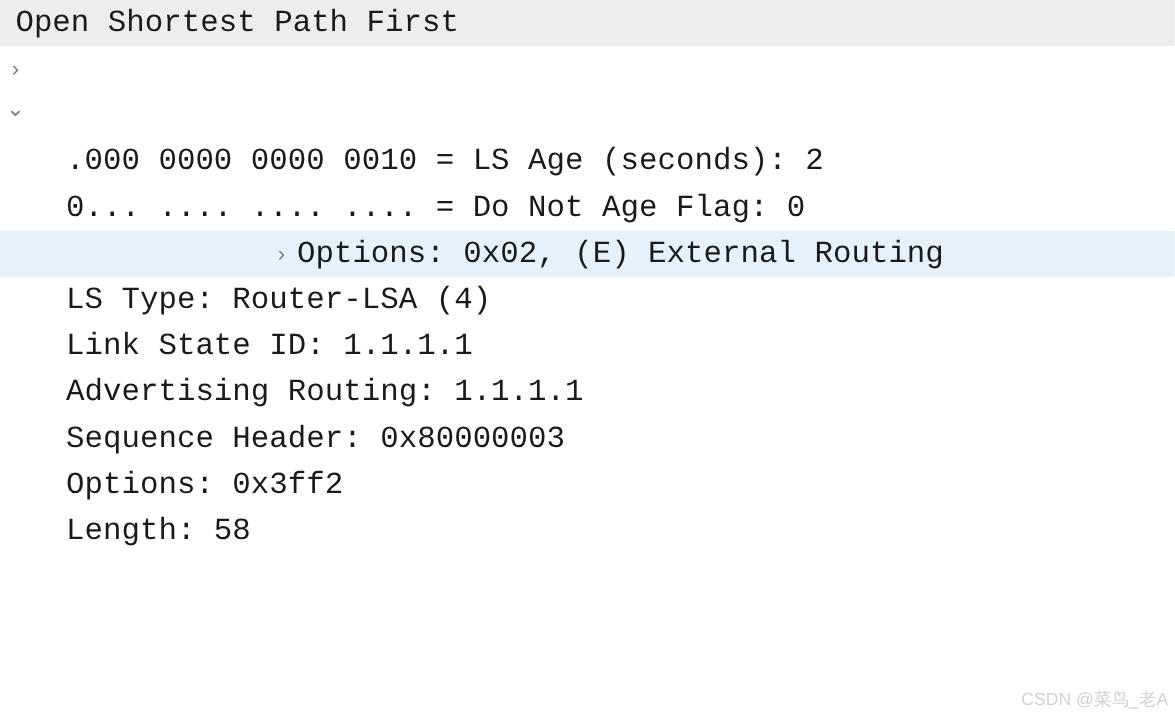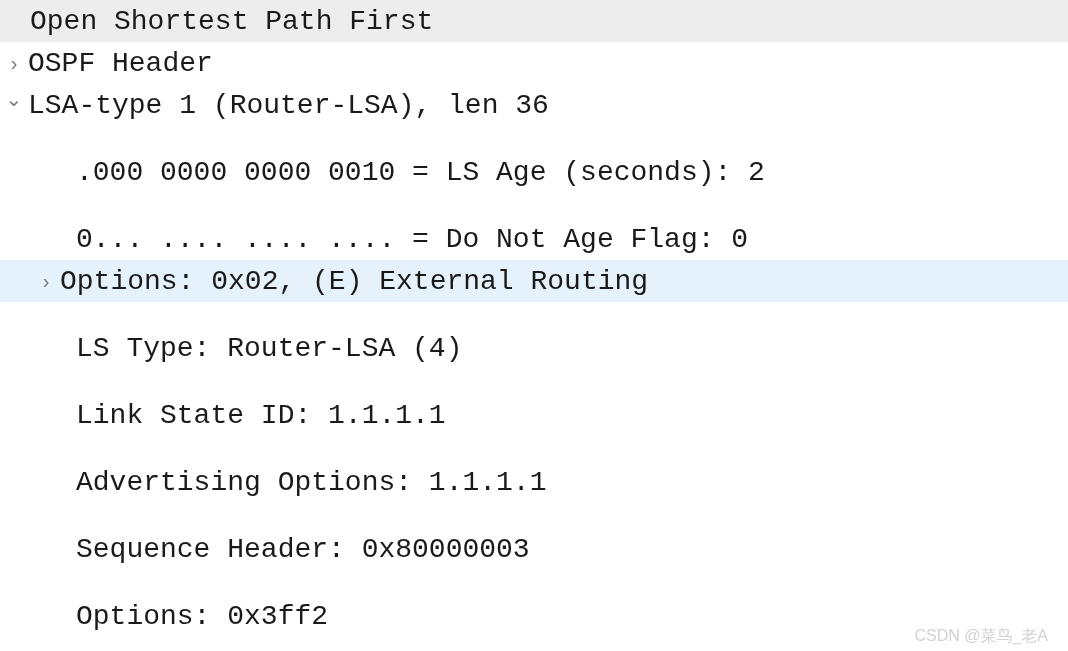--- a/index.html
+++ b/index.html
@@ -14,65 +14,63 @@
       position: relative;
     }
     .line {
       display: flex;
       align-items: center;
       height: 42px;
       white-space: pre;
     }
     .header-line {
       background: #ededed;
-      padding-left: 30px;
+      padding-left: 14px;
     }
     .tree-line {
       padding-left: 0;
     }
     .toggle {
       display: inline-block;
       width: 28px;
       text-align: center;
       color: #7a7a7a;
       font-size: 20px;
       font-family: "Segoe UI", sans-serif;
       line-height: 1;
     }
     .toggle-right::before { content: "\203A"; }
     .toggle-down::before { content: "\2304"; position: relative; top: -6px; }
     .indent-1 { padding-left: 0px; }
-    .indent-2 { padding-left: 76px; margin-top: 25px; }
+    .indent-2 { padding-left: 60px; }
     .indent-2-toggle { padding-left: 32px; }
-    .highlighted { background: #e6f2fb; }
+    .highlighted { background: #e6f2fb; justify-content: center; }
     .highlighted .txt { position: relative; }
     .watermark {
       position: absolute;
-      right: 20px;
+      right: 6px;
       bottom: 4px;
       color: #d1d1d1;
       font-family: "Segoe UI", "Microsoft YaHei", sans-serif;
       font-size: 16px;
     }
   </style>
 </head>
 <body>
 
 <div class="line header-line">
   <span class="txt">Open Shortest Path First</span>
 </div>
 
 <div class="line tree-line indent-1">
   <span class="toggle toggle-right"></span>
-  <span class="txt">OSPF Header</span>
 </div>
 
 <div class="line tree-line indent-1">
   <span class="toggle toggle-down"></span>
-  <span class="txt">LSA-type 1 (Router-LSA), len 36</span>
 </div>
 
 <div class="line tree-line indent-2">
   <span class="txt">.000 0000 0000 0010 = LS Age (seconds): 2</span>
 </div>
 
 <div class="line tree-line indent-2">
   <span class="txt">0... .... .... .... = Do Not Age Flag: 0</span>
 </div>
 
@@ -83,21 +81,21 @@
 
 <div class="line tree-line indent-2">
   <span class="txt">LS Type: Router-LSA (4)</span>
 </div>
 
 <div class="line tree-line indent-2">
   <span class="txt">Link State ID: 1.1.1.1</span>
 </div>
 
 <div class="line tree-line indent-2">
-  <span class="txt">Advertising Options: 1.1.1.1</span>
+  <span class="txt">Advertising Routing: 1.1.1.1</span>
 </div>
 
 <div class="line tree-line indent-2">
   <span class="txt">Sequence Header: 0x80000003</span>
 </div>
 
 <div class="line tree-line indent-2">
   <span class="txt">Options: 0x3ff2</span>
 </div>
 

